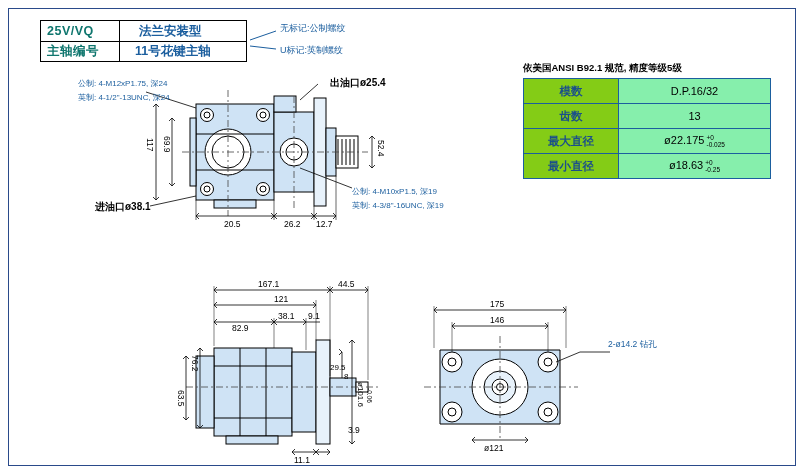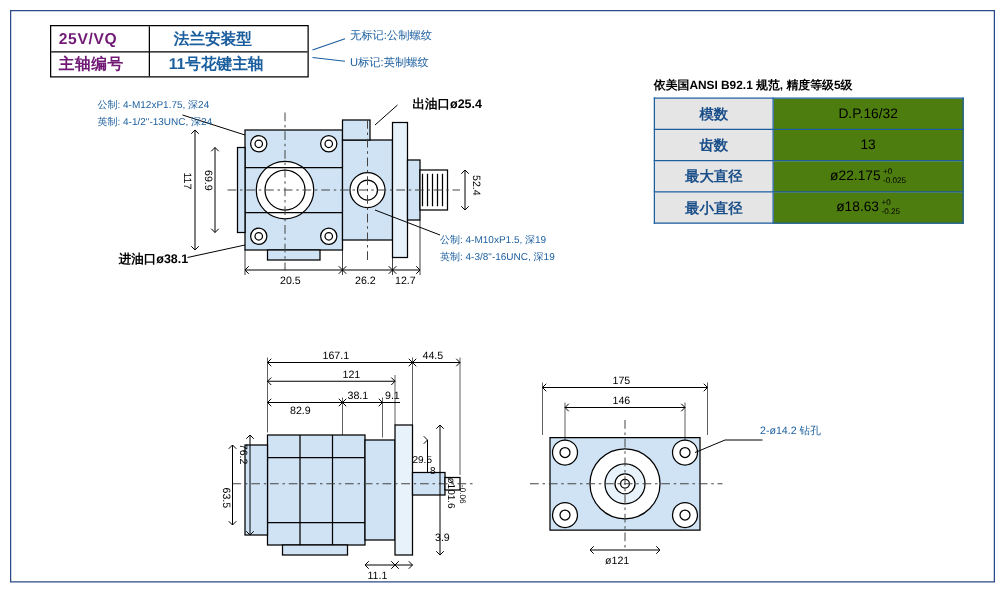--- a/index.html
+++ b/index.html
@@ -8,36 +8,36 @@
     font-family:"Liberation Sans","DejaVu Sans",sans-serif;
     color:#000;overflow:hidden;position:relative;
   }
   .page{position:absolute;left:0;top:0;width:804px;height:472px;}
   .frame{position:absolute;left:8px;top:8px;width:786px;height:456px;border:1px solid #2a4a8a;}
   
   .title-box{position:absolute;left:40px;top:20px;width:205px;height:40px;border:1.4px solid #000;background:#fff;}
   .title-box .row{position:absolute;left:0;width:100%;height:20px;display:flex;align-items:center;}
   .title-box .r1{top:0;}
   .title-box .r2{top:20px;}
-  .title-box .c1{width:78px;padding-left:6px;font-size:12.5px;color:#701a75;font-weight:bold;letter-spacing:.5px;}
+  .title-box .c1{width:78px;padding-left:6px;font-size:12.5px;color:#0f766e;font-weight:bold;letter-spacing:.5px;}
   .title-box .c2{font-size:12.5px;color:#1b5e9e;font-weight:bold;}
   .title-box .vline{position:absolute;left:78px;top:0;width:1.2px;height:40px;background:#000;}
   .title-box .hline{position:absolute;left:0;top:20px;width:100%;height:1.2px;background:#000;}
   
   .note{position:absolute;font-size:9px;color:#1b5e9e;white-space:nowrap;}
   .lbl{position:absolute;font-size:9px;color:#000;white-space:nowrap;}
   .lbl.b{font-weight:bold;}
   .lbl.blue{color:#1b5e9e;}
   .lbl.sm{font-size:8px;}
   .lbl.v{writing-mode:vertical-rl;text-orientation:mixed;}
   .tbl-cap{position:absolute;left:523px;top:62px;font-size:9.5px;color:#000;white-space:nowrap;font-weight:bold;}
   table.spec{position:absolute;left:523px;top:78px;border-collapse:collapse;width:248px;}
   table.spec td{border:1px solid #1b5e9e;height:22px;font-size:11px;text-align:center;}
-  table.spec td.k{width:92px;background:#e5e5e5;color:#1b4f8a;font-weight:bold;font-size:11.5px;}
-  table.spec td.v{background:#4d7c0f;color:#000;}
+  table.spec td.k{width:92px;background:#84cc16;color:#1b4f8a;font-weight:bold;font-size:11.5px;}
+  table.spec td.v{background:#86efac;color:#000;}
   .supwrap{display:inline-block;text-align:left;vertical-align:middle;margin-left:2px;}
   .supwrap span{display:block;font-size:6.5px;line-height:7px;}
   svg{position:absolute;left:0;top:0;overflow:visible;}
 </style>
 </head>
 <body>
 
 <div class="page">
   <div class="frame"></div>
 

